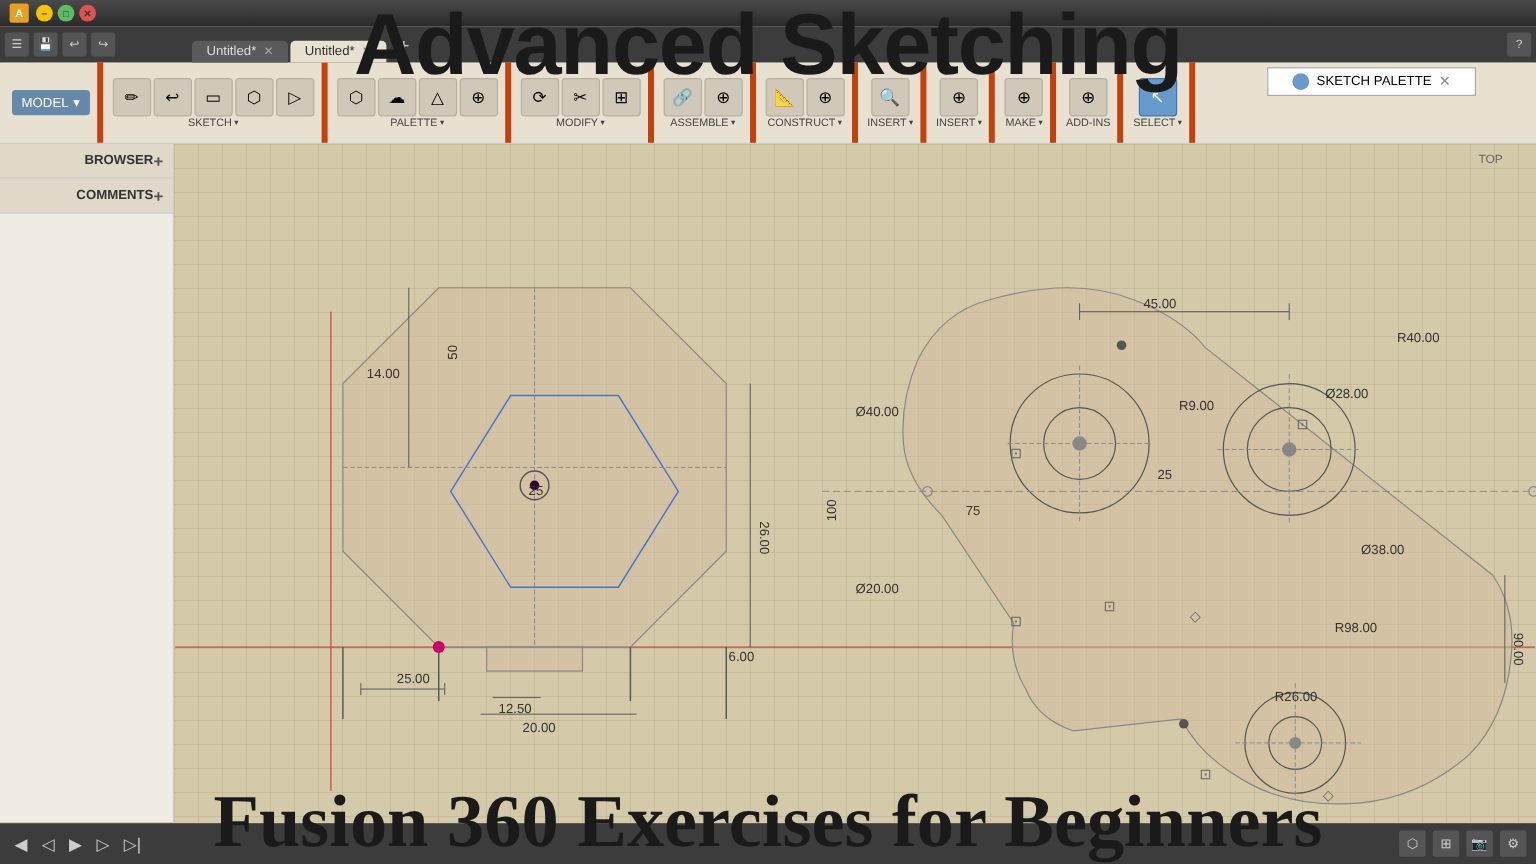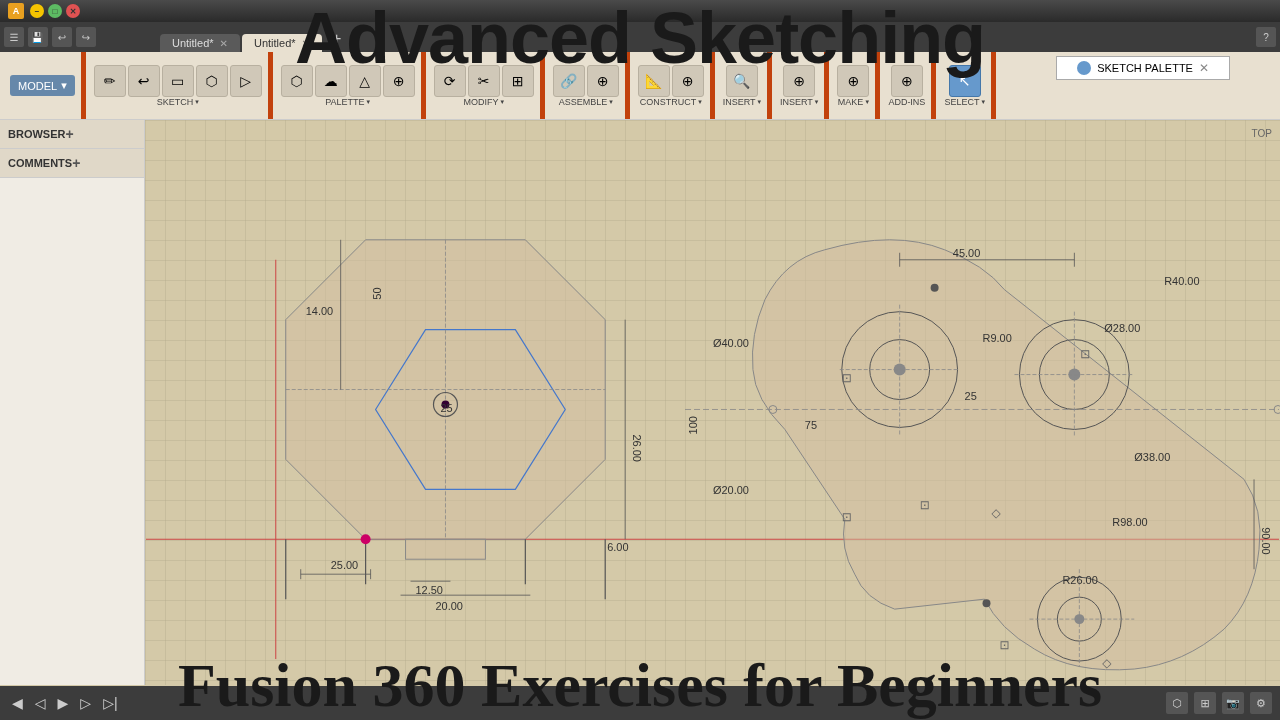--- a/index.html
+++ b/index.html
@@ -49,21 +49,21 @@
     .tab { background: #5a5a5a; color: #ddd; padding: 4px 12px; font-size: 11px; cursor: pointer; display: flex; align-items: center; gap: 6px; border-radius: 4px 4px 0 0; margin-right: 2px; height: 18px; }
     .tab.active { background: #e8e0d0; color: #333; }
     .tab-close { font-size: 10px; cursor: pointer; opacity: 0.6; }
     .tab-add { background: transparent; color: #ccc; padding: 4px 8px; cursor: pointer; font-size: 16px; }
 
     
     #sidebar {
       position: absolute; top: 120px; left: 0; width: 145px; height: calc(100% - 155px);
       background: #f0ece4; border-right: 1px solid #ccc; z-index: 70;
     }
-    .sidebar-header { display: flex; align-items: center; justify-content: flex-start; padding: 6px 8px; background: #e0d8c8; font-size: 11px; font-weight: bold; color: #333; border-bottom: 1px solid #ccc; cursor: pointer; }
+    .sidebar-header { display: flex; align-items: center; justify-content: flex-end; padding: 6px 8px; background: #e0d8c8; font-size: 11px; font-weight: bold; color: #333; border-bottom: 1px solid #ccc; cursor: pointer; }
     .sidebar-add { font-size: 14px; color: #555; cursor: pointer; }
 
     
     #canvas {
       position: absolute; top: 120px; left: 145px; width: calc(100% - 145px); height: calc(100% - 155px);
       background: #d4c9a8; overflow: hidden;
     }
 
     
     .grid-canvas {
@@ -124,21 +124,21 @@
       position: absolute; top: 4px; right: 50px; background: white;
       border: 1px solid #aaa; padding: 4px 20px; font-size: 11px; display: flex; align-items: center; gap: 6px;
       z-index: 150;
     }
     .palette-icon { width: 14px; height: 14px; background: #6699cc; border-radius: 50%; }
     .palette-close { cursor: pointer; color: #888; font-size: 12px; }
 
     
     #viewcube {
       position: absolute; top: 8px; right: 8px;
-      width: 40px; text-align: right; font-size: 10px; color: #666; z-index: 150;
+      width: 40px; text-align: left; font-size: 10px; color: #666; z-index: 150;
     }
 
     
     .stop-sketch-btn {
       background: #5588bb; color: white; padding: 4px 8px; border-radius: 3px;
       font-size: 10px; cursor: pointer; white-space: nowrap;
     }
   </style>
 </head>
 <body>

